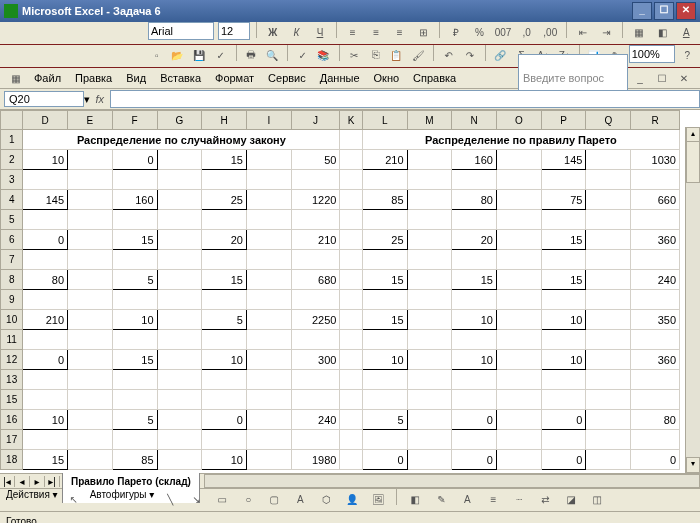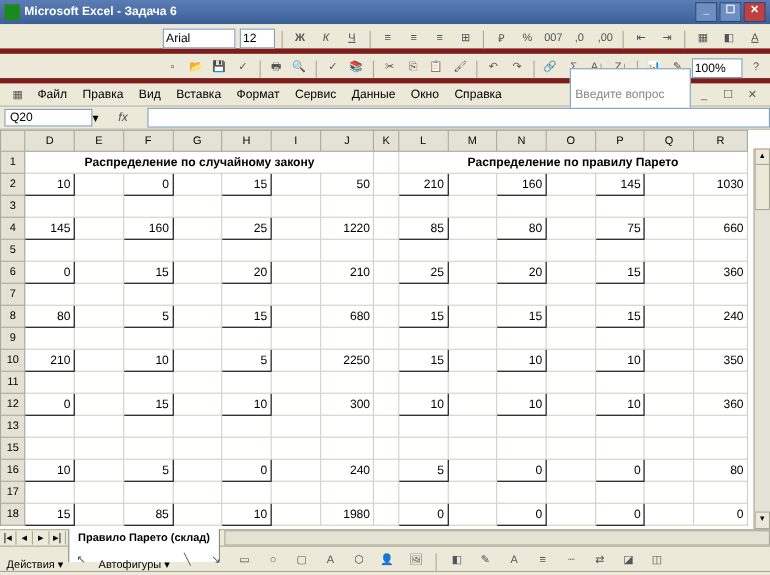--- a/index.html
+++ b/index.html
@@ -2,45 +2,45 @@
 <html><head>
 <meta charset="utf-8">
 <style>
   html,body{margin:0;padding:0;font-family:Tahoma,Arial,sans-serif;font-size:11px;background:#ece9d8;color:#000;width:700px;height:523px;overflow:hidden}
   .titlebar{height:22px;background:linear-gradient(#5a7db5,#3a5f95);color:#fff;display:flex;align-items:center;padding:0 4px;font-weight:bold}
   .titlebar .icon{width:14px;height:14px;background:#1a8a1a;margin-right:4px}
   .titlebar .title{flex:1}
   .winbtns{display:flex;gap:2px}
   .winbtn{width:18px;height:16px;background:#6f8fc0;border:1px solid #2a4a7a;color:#fff;text-align:center;line-height:14px;font-size:10px;cursor:pointer}
   .winbtn.close{background:#c04040}
-  .toolbar{height:22px;background:#ece9d8;border-bottom:5px solid #7f1d1d;display:flex;align-items:flex-end;padding:0 4px;gap:4px}
+  .toolbar{height:22px;background:#ece9d8;border-bottom:1px solid #7f1d1d;display:flex;align-items:flex-start;padding:0 4px;gap:4px}
   .toolbar input[type=text]{height:16px;border:1px solid #7f9db9;font-size:11px;padding:0 2px}
   .tbtn{width:18px;height:18px;border:1px solid transparent;display:inline-flex;align-items:center;justify-content:center;font-size:10px;color:#555}
   .sep{width:1px;height:16px;background:#aca899;margin:0 2px}
   .menubar{height:20px;background:#ece9d8;display:flex;align-items:center;padding:0 6px;gap:2px;border-bottom:1px solid #aca899}
   .menuitem{padding:2px 6px;cursor:pointer}
   .askbox{border:1px solid #7f9db9;padding:17px 4px;width:100px;color:#888;margin-left:auto;background:#fff}
   .namebox{display:flex;align-items:center;height:20px;background:#ece9d8;border-bottom:1px solid #aca899;padding-left:4px}
   .namebox .nb{width:70px;border:1px solid #7f9db9;background:#fff;padding:1px 4px}
-  .namebox .fx{margin:0 18px;font-style:italic;color:#555}
+  .namebox .fx{margin:0 6px;font-style:italic;color:#555}
   .namebox .fbar{flex:1;border:1px solid #7f9db9;background:#fff;height:16px}
   .gridwrap{position:relative;height:calc(523px - 22px - 22px - 22px - 20px - 20px - 14px - 18px - 22px);overflow:hidden;background:#fff}
   table.sheet{border-collapse:collapse;table-layout:fixed;width:680px}
   table.sheet th{background:#e4e2d4;border:1px solid #aca899;font-weight:normal;font-size:10px;height:16px;text-align:center}
   table.sheet td{border:1px solid #d4d0c8;height:19px;padding:0 3px;text-align:right;font-size:11px;vertical-align:middle}
   table.sheet td.hdr{text-align:center;font-weight:bold;font-size:11px}
   table.sheet th.rowh{width:20px;background:#e4e2d4}
   .boxed{border:1.5px solid #000 !important;background:#fff}
   .sheettabs{height:14px;background:#ece9d8;display:flex;align-items:center;font-size:10px;border-top:1px solid #aca899}
   .tabnav{display:flex}
   .tabnav span{width:14px;text-align:center;border-right:1px solid #aca899;cursor:pointer}
   .tab{background:#fff;border:1px solid #888;border-bottom:none;padding:16px 8px;margin-left:2px;font-weight:bold}
   .hscroll{flex:1;height:12px;background:#e4e2d4;border:1px solid #aca899;margin-left:4px}
   .status{height:18px;background:#ece9d8;border-top:1px solid #aca899;display:flex;align-items:center;padding:0 6px;font-size:10px}
-  .drawbar{height:22px;background:#ece9d8;border-top:1px solid #aca899;display:flex;align-items:flex-end;padding:0 6px;gap:6px;font-size:10px}
+  .drawbar{height:22px;background:#ece9d8;border-top:1px solid #aca899;display:flex;align-items:flex-start;padding:0 6px;gap:6px;font-size:10px}
   .scrollbar-v{position:absolute;right:0;top:17px;bottom:0;width:14px;background:#e4e2d4;border-left:1px solid #aca899}
   .sbtn{height:14px;background:#ece9d8;border:1px solid #aca899;text-align:center;line-height:12px;font-size:8px}
   .thumb{position:absolute;left:0;right:0;top:14px;height:40px;background:#ece9d8;border:1px solid #aca899}
 </style>
 </head>
 <body>
 
 <div class="titlebar">
   <div class="icon"></div>
   <div class="title">Microsoft Excel - Задача 6</div>

